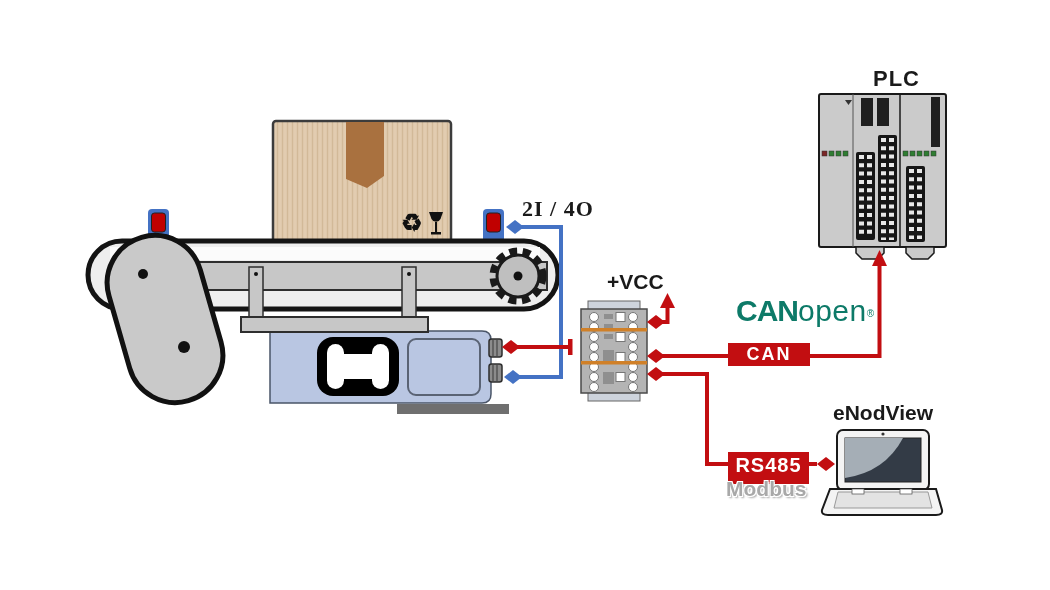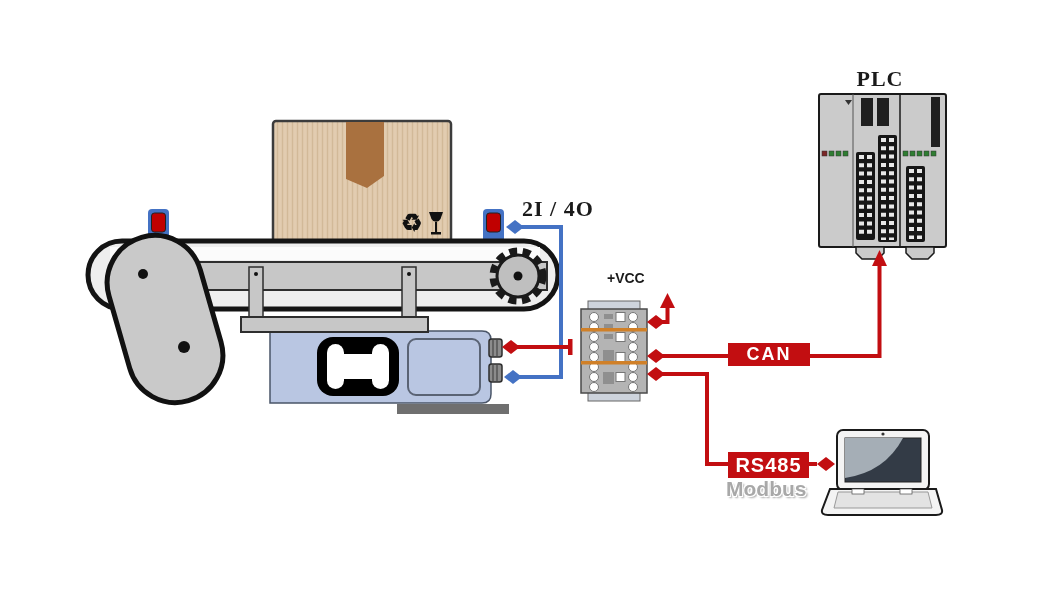--- a/index.html
+++ b/index.html
@@ -6,27 +6,27 @@
     --wire-red:#c20e11; --wire-blue:#4472c4; --bus-label-bg:#c20e11; --bus-label-text:#ffffff;
     --canopen-green:#0d7a68; --modbus-gray:#a8a8a8; --sensor-blue:#4472c4; --sensor-red:#c00000;
     --load-cell-fill:#b9c6e2; --carton-fill:#e2ccb0; --tape-fill:#a9713f;
   }
   html,body{margin:0;padding:0;background:#fff;}
   .canvas{position:relative;width:1050px;height:590px;background:#ffffff;overflow:hidden;
           font-family:"Liberation Sans", sans-serif;color:#1a1a1a;}
   .canvas svg.scene{position:absolute;left:0;top:0;}
   .lbl{position:absolute;font-weight:bold;white-space:nowrap;}
   .lbl-io{left:522px;top:196px;font-size:22px;letter-spacing:1px;font-family:Liberation Serif, serif;}
-  .lbl-vcc{left:607px;top:270px;font-size:14px;}
-  .lbl-plc{left:840px;top:66px;width:80px;text-align:center;font-size:22px;letter-spacing:1px;font-family:Liberation Serif, serif;}
+  .lbl-vcc{left:607px;top:270px;font-size:21px;}
+  .lbl-plc{left:840px;top:66px;width:80px;text-align:right;font-size:22px;letter-spacing:1px;}
   .lbl-enodview{left:823px;top:401px;width:120px;text-align:center;font-size:21px;}
   .busbox{position:absolute;background:var(--bus-label-bg);color:var(--bus-label-text);
           text-align:center;font-weight:bold;}
   .busbox.can{left:728px;top:343px;width:82px;height:23px;font-size:18px;line-height:23px;letter-spacing:2px;}
-  .busbox.rs485{left:728px;top:452px;width:81px;height:26px;font-size:20px;line-height:26px;letter-spacing:1px;}
+  .busbox.rs485{left:728px;top:452px;width:81px;height:32px;font-size:20px;line-height:26px;letter-spacing:1px;}
   .lbl-modbus{left:726px;top:477px;width:86px;text-align:left;font-size:21px;color:var(--modbus-gray);
     text-shadow:-1px -1px 0 #fff,1px -1px 0 #fff,-1px 1px 0 #fff,1px 1px 0 #fff,2px 2px 2px rgba(0,0,0,.35);}
   .canopen{position:absolute;left:736px;top:294px;color:var(--canopen-green);font-size:30px;}
   .canopen .b{font-weight:bold;letter-spacing:-1px;}
   .canopen .o{font-weight:normal;letter-spacing:0.5px;}
   .canopen .r{font-size:10px;vertical-align:4px;}
   .carton-sym{position:absolute;left:401px;top:209px;font-size:24px;color:#111;font-weight:bold;}
   .wire-red{stroke:var(--wire-red);stroke-width:4;fill:none;}
   .wire-blue{stroke:var(--wire-blue);stroke-width:4;fill:none;}
   .arr-red{fill:var(--wire-red);stroke:none;}
@@ -220,19 +220,23 @@
   <span class="carton-sym">♻</span>
   <svg style="position:absolute;left:428px;top:211px;" width="16" height="28" viewBox="0 0 16 28">
     <path d="M1 1 H15 L12.5 8 A5 5 0 0 1 3.5 8 Z" fill="#111"></path>
     <rect x="7" y="11" width="2" height="10" fill="#111"></rect>
     <rect x="3" y="21" width="10" height="2.5" fill="#111"></rect>
   </svg>
 
   <div class="lbl lbl-io">2I / 4O</div>
   <div class="lbl lbl-vcc">+VCC</div>
   <div class="lbl lbl-plc">PLC</div>
-
+  <div class="lbl lbl-enodview">eNodView</div>
+
+  <div class="canopen">
+    <span class="b">CAN</span><span class="o">open</span><span class="r">®</span>
+  </div>
 
   <div class="busbox can">CAN</div>
   <div class="busbox rs485">RS485</div>
   <div class="lbl lbl-modbus">Modbus</div>
 
 </div>
 
 </body></html>

